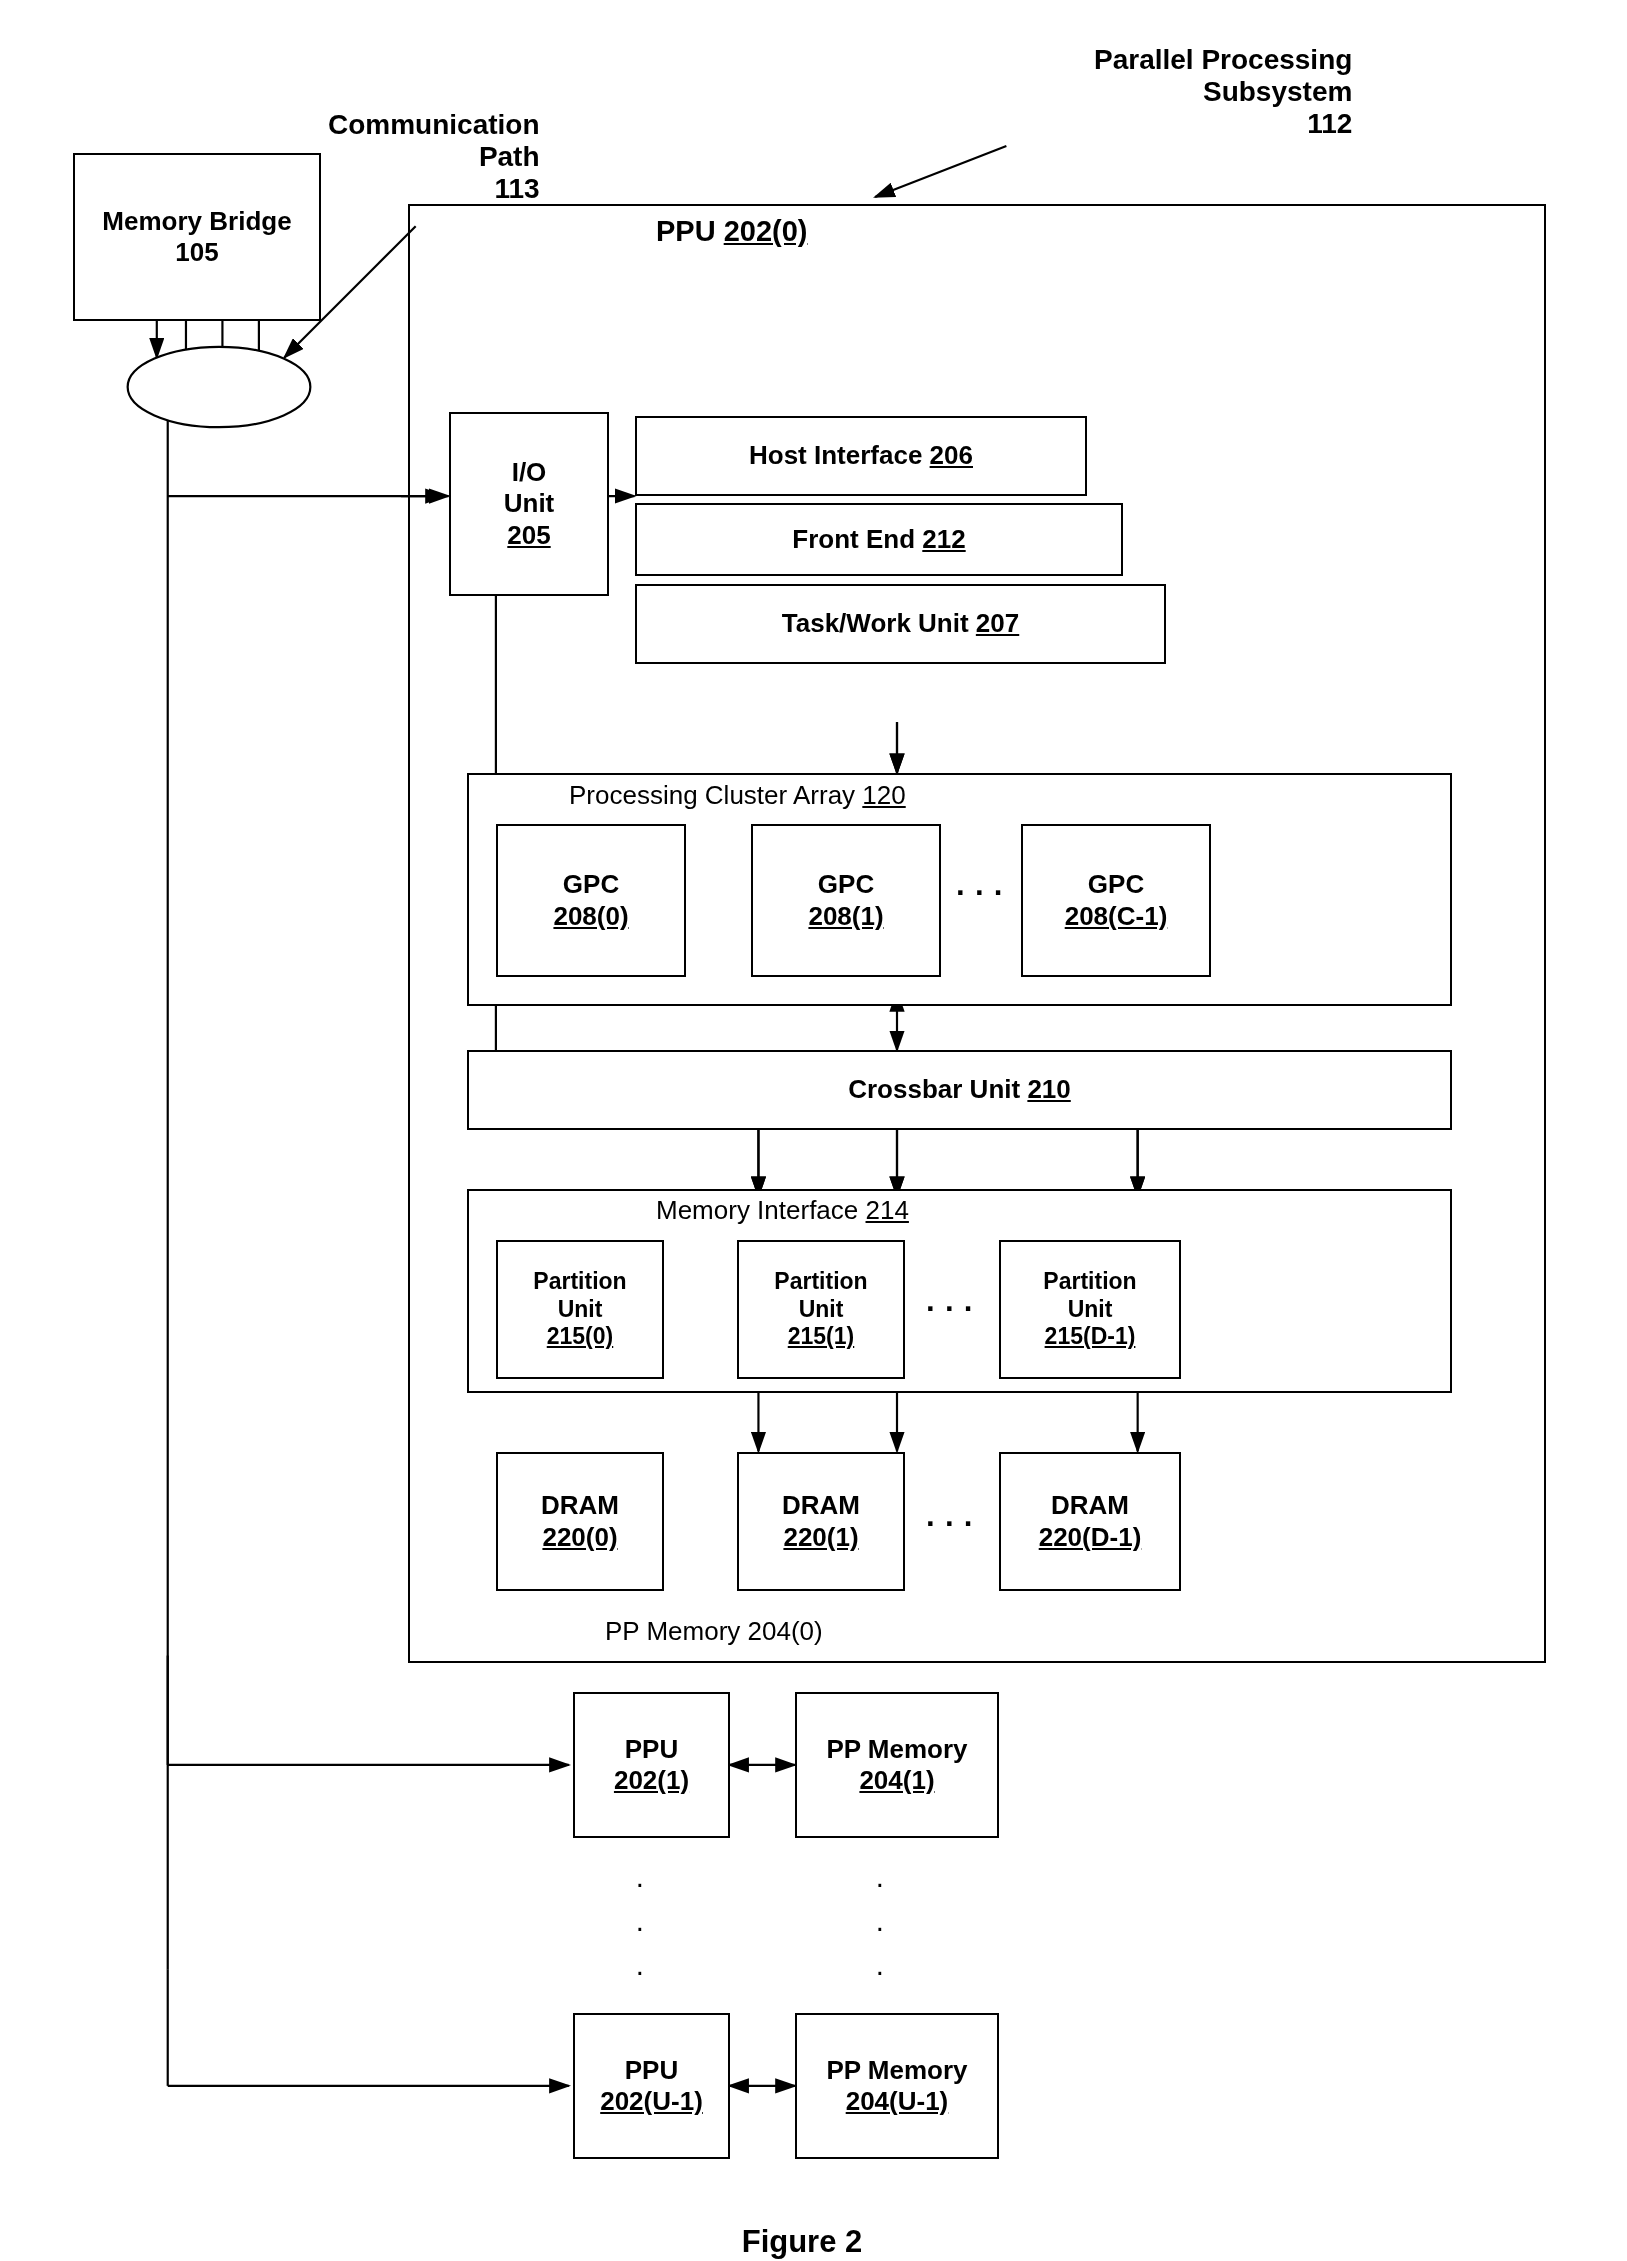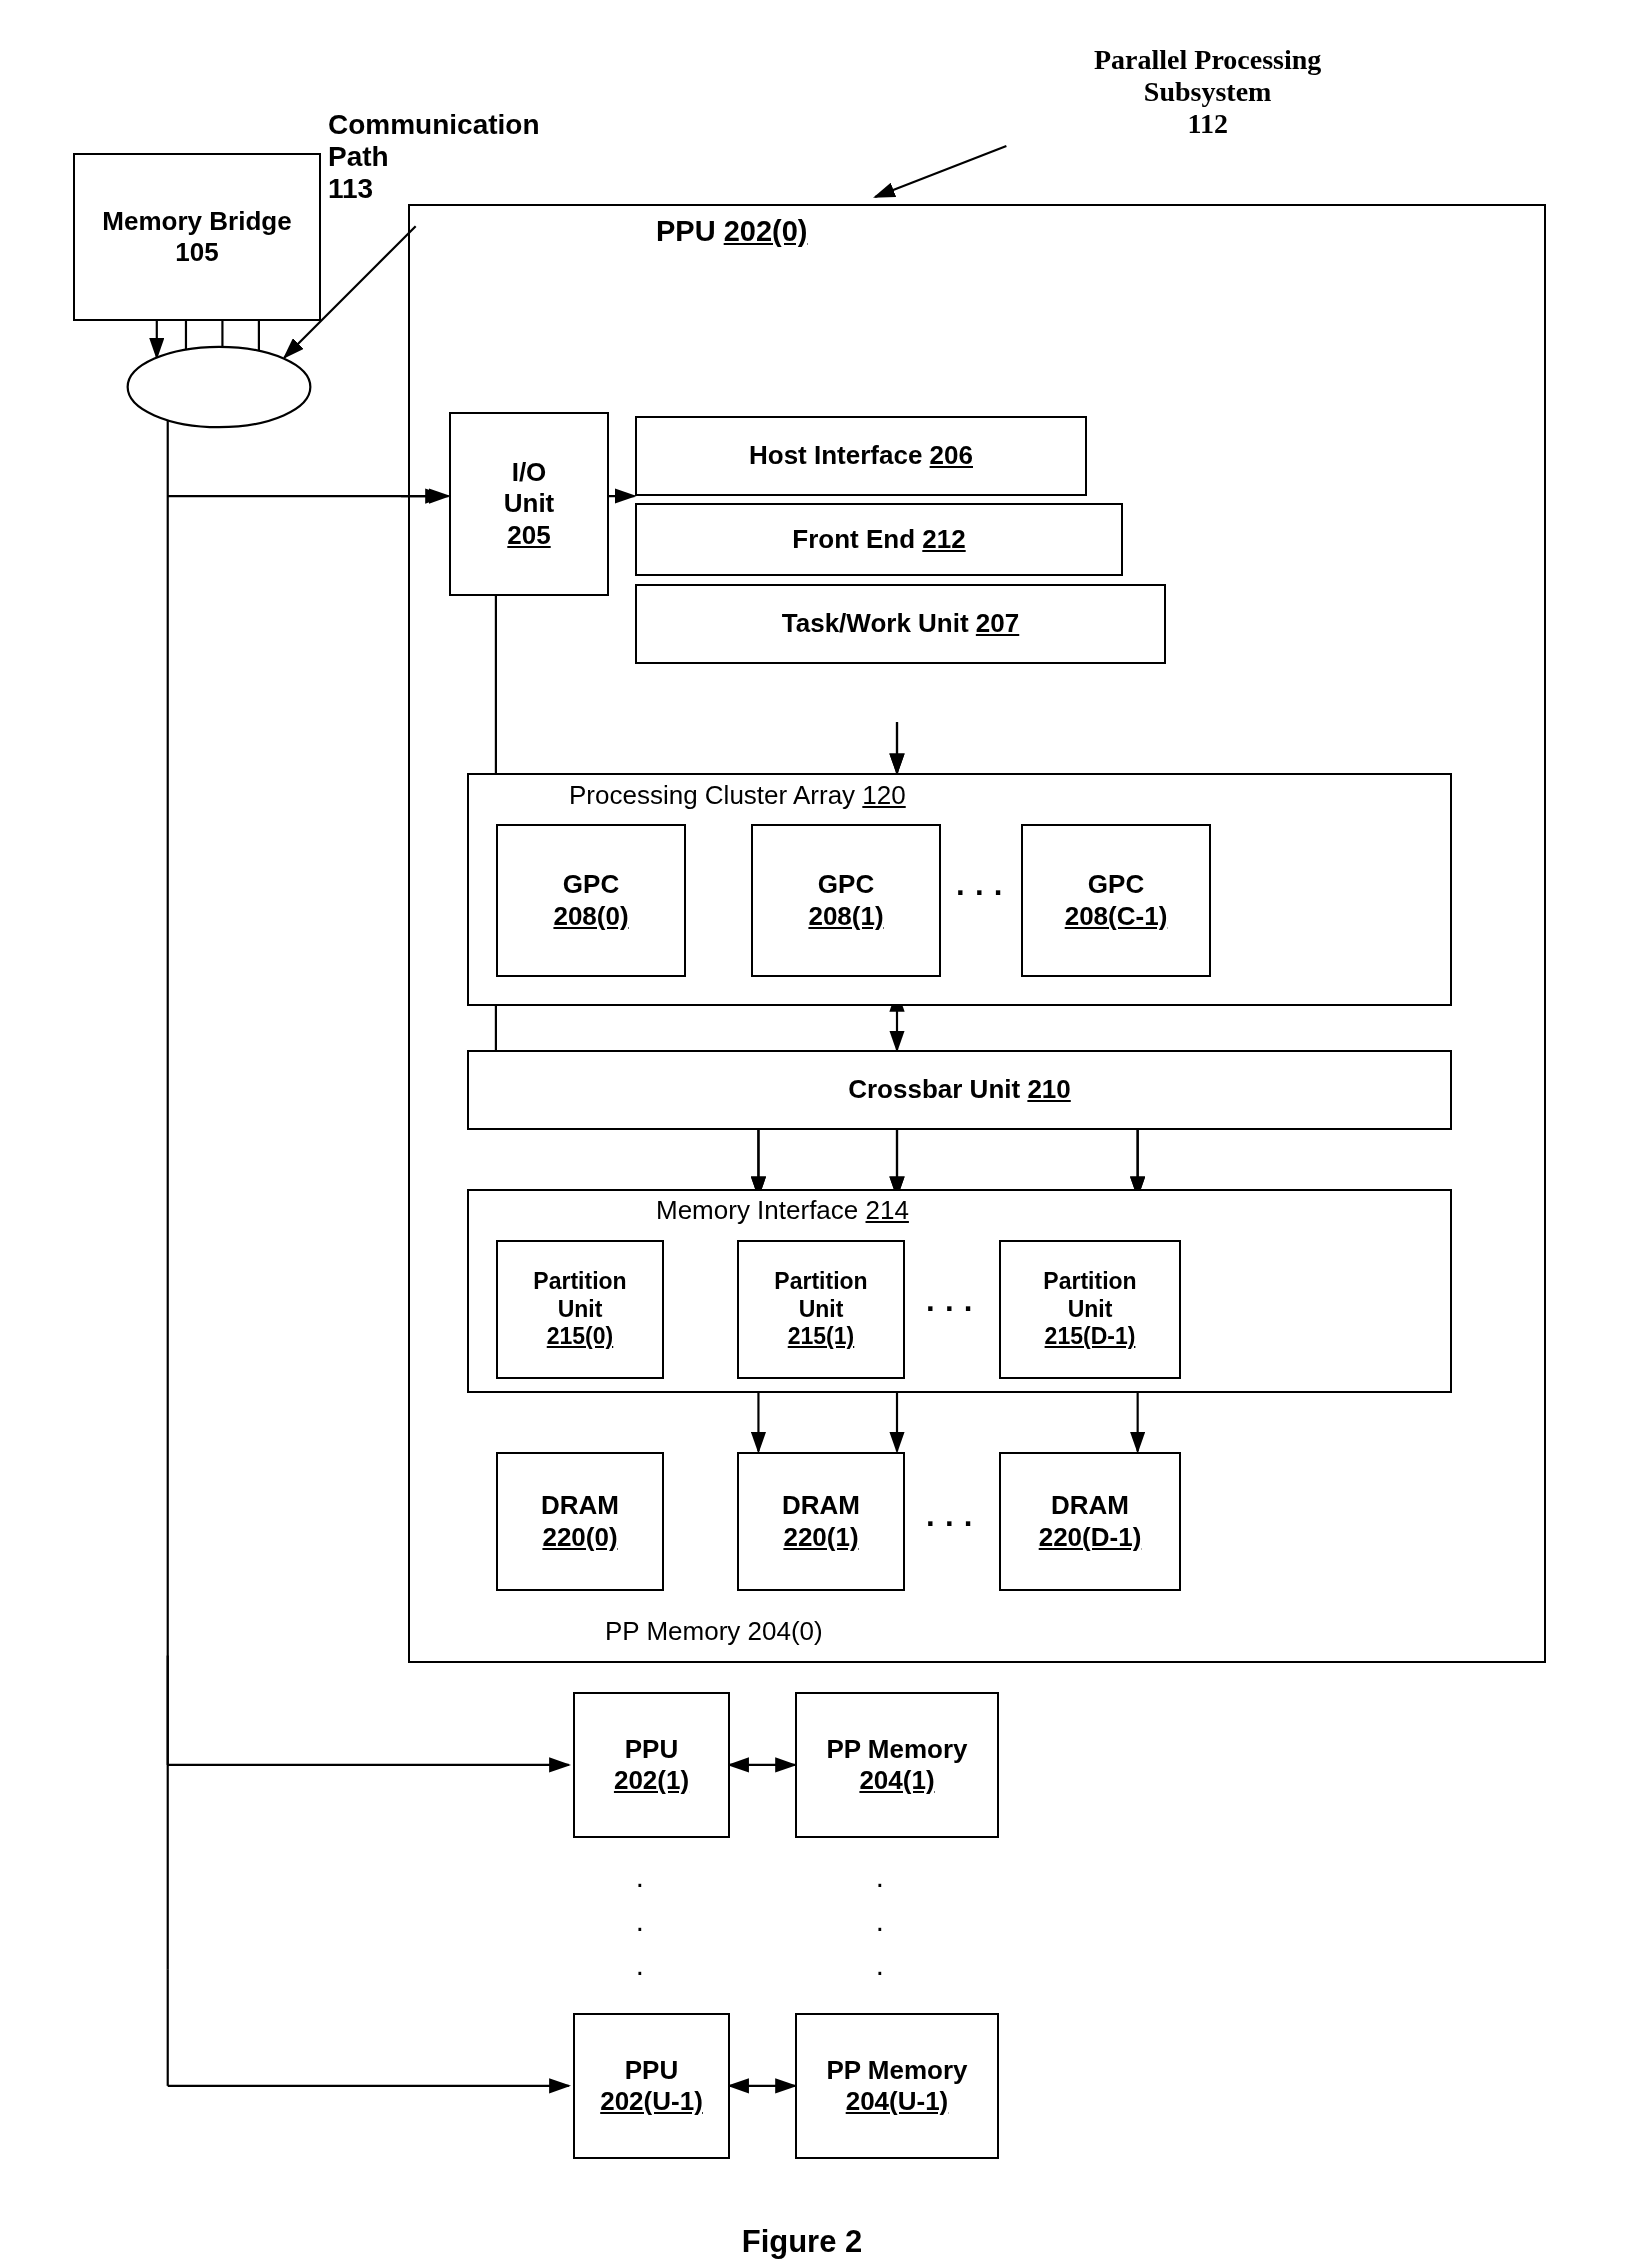--- a/index.html
+++ b/index.html
@@ -34,21 +34,21 @@
     .box-label u {
       text-decoration: underline;
     }
     .outer-box {
       border: 2.9px solid #000;
     }
     .title-label {
       position: absolute;
       font-size: 26px;
       font-weight: bold;
-      text-align: left;
+      text-align: right;
     }
     .section-label {
       position: absolute;
       font-size: 23px;
       font-weight: normal;
       text-align: right;
     }
     
     svg.arrows {
       position: absolute;
@@ -152,21 +152,21 @@
 
   <div class="box" style="left:73px; top:129px; width:248px; height:168px;margin-top:24px;">
     <span class="box-label" style="white-space:pre-line;">Memory Bridge
 105</span>
   </div>
 
   <div class="title-label" style="left:328px; top:109px; font-size:28px; font-weight:bold; white-space:pre-line;">Communication
 Path
 113</div>
 
-  <div class="title-label" style="left:1094px; top:44px; font-size:28px; font-weight:bold; white-space:pre-line; text-align:center;font-family:Liberation Serif, serif;">Parallel Processing
+  <div class="title-label" style="left:1094px; top:44px; font-size:28px; font-weight:bold; white-space:pre-line; ">Parallel Processing
 Subsystem
 112</div>
 
   <svg style="position:absolute; left:124px; top:343px;" width="190" height="88" viewBox="0 0 260 120">
     <ellipse cx="130" cy="60" rx="125" ry="55" fill="white" stroke="black" stroke-width="3"></ellipse>
   </svg>
 
   <div class="outer-box" style="position:absolute; left:408px; top:204px; width:1138px; height:1459px; border:2.9px solid #000; background:transparent;">
   </div>
 

